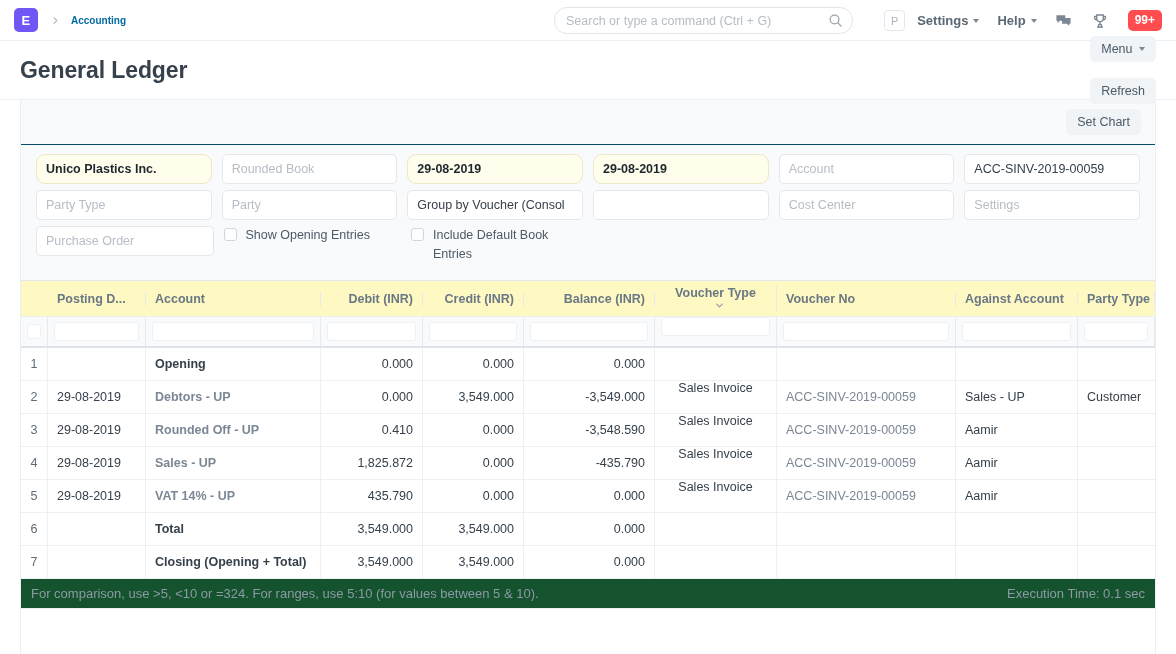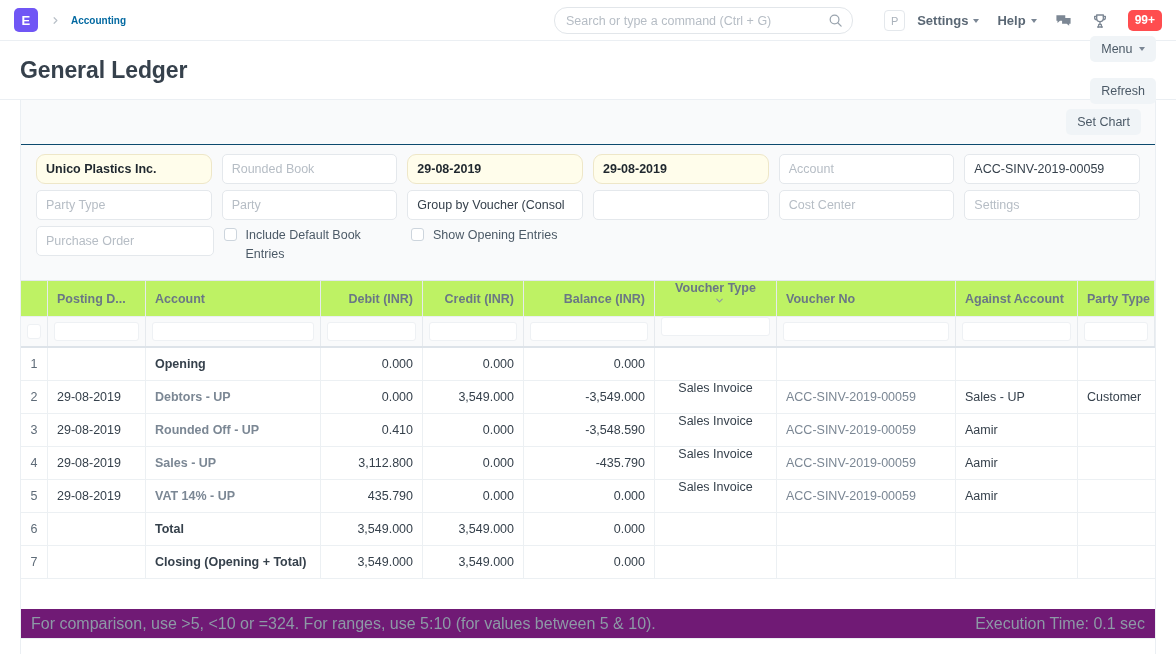--- a/index.html
+++ b/index.html
@@ -221,22 +221,23 @@
   .chk-label { line-height: 19px; }
 
   
   .dt {
     width: 100%;
     font-size: 12.5px;
   }
   .dt-head-row {
     display: flex;
     height: 36px;
-    background: #bef264;
+    background: #fef9c3;
     border-bottom: 1px solid #ebeff3;
+    align-items: center;
   }
   .dt-filter-row {
     display: flex;
     height: 31px;
     background: #f9fafb;
     border-bottom: 2px solid #dde3e9;
   }
   .dt-row {
     display: flex;
     height: 33px;
@@ -282,25 +283,24 @@
   .dt-head-row .c-bal { justify-content: flex-end; }
   .link { color: #7b8794; }
   .sort-chev { margin-left: 7px; display: inline-flex; color: #8e99a5; }
 
   .dt-foot {
     display: flex;
     align-items: center;
     justify-content: space-between;
     height: 30px;
     padding: 0 10px;
-    font-size: 16px;
+    font-size: 13px;
     color: #8d99a6;
-    background: #701a75;
+    background: #14532d;
     border-bottom: 1px solid #ebeff3;
-    margin-top: 30px;
   }
 </style>
 </head>
 <body>
 
 <div class="navbar">
   <div class="brand-logo">E</div>
   <span class="bc-sep">
     <svg width="11" height="11" viewBox="0 0 24 24" fill="none" stroke="currentColor" stroke-width="2.6" stroke-linecap="round" stroke-linejoin="round">
         <polyline points="9 18 15 12 9 6"></polyline>
@@ -406,25 +406,25 @@
         <div class="fcell">
             <div class="ctrl placeholder">Settings</div>
           </div>
       </div>
       <div class="filter-row">
         <div class="fcell">
             <div class="ctrl placeholder">Purchase Order</div>
           </div>
         <div class="chk-cell">
           <span class="box"></span>
-          <span class="chk-label">Include Default Book Entries</span>
+          <span class="chk-label">Show Opening Entries</span>
         </div>
         <div class="chk-cell">
           <span class="box"></span>
-          <span class="chk-label">Show Opening Entries</span>
+          <span class="chk-label">Include Default Book Entries</span>
         </div>
       </div>
     </div>
 
     <div class="dt">
       <div class="dt-head-row">
         <div class="dt-cell c-idx"></div>
         <div class="dt-cell c-date">Posting D...</div>
         <div class="dt-cell c-acct">Account</div>
         <div class="dt-cell c-debit">Debit (INR)</div>
@@ -577,21 +577,21 @@
             <div class="dt-cell c-idx">
               <span>4</span>
             </div>
             <div class="dt-cell c-date">
               <span>29-08-2019</span>
             </div>
             <div class="dt-cell c-acct">
               <span class="link">Sales - UP</span>
             </div>
             <div class="dt-cell c-debit">
-              <span>3,112.800</span>
+              <span>1,825.872</span>
             </div>
             <div class="dt-cell c-cred">
               <span>0.000</span>
             </div>
             <div class="dt-cell c-bal">
               <span>-435.790</span>
             </div>
             <div class="dt-cell c-vtype">
               <span>Sales Invoice</span>
             </div>

